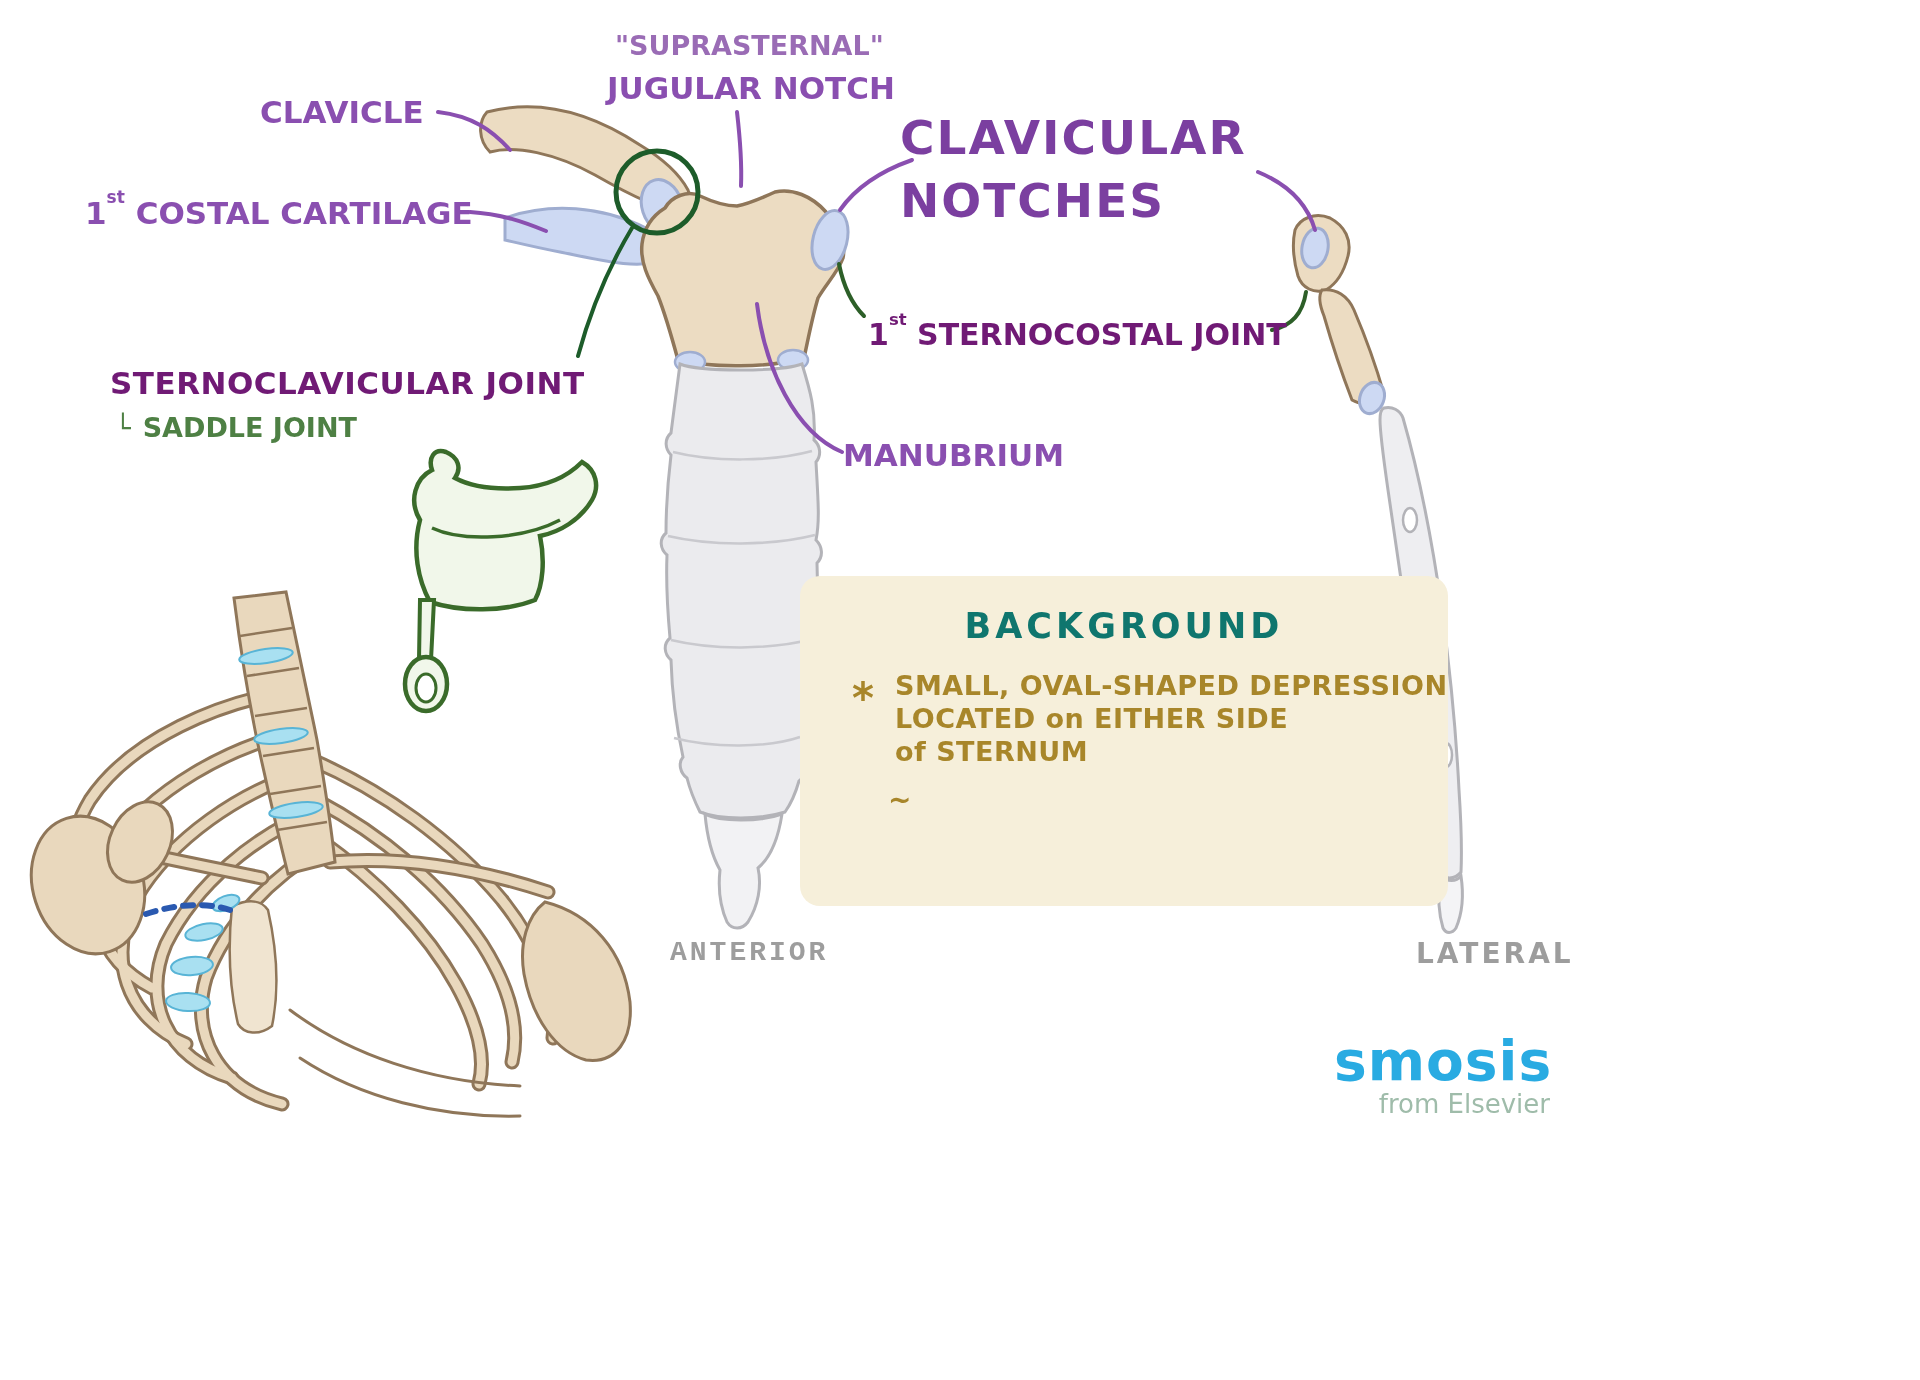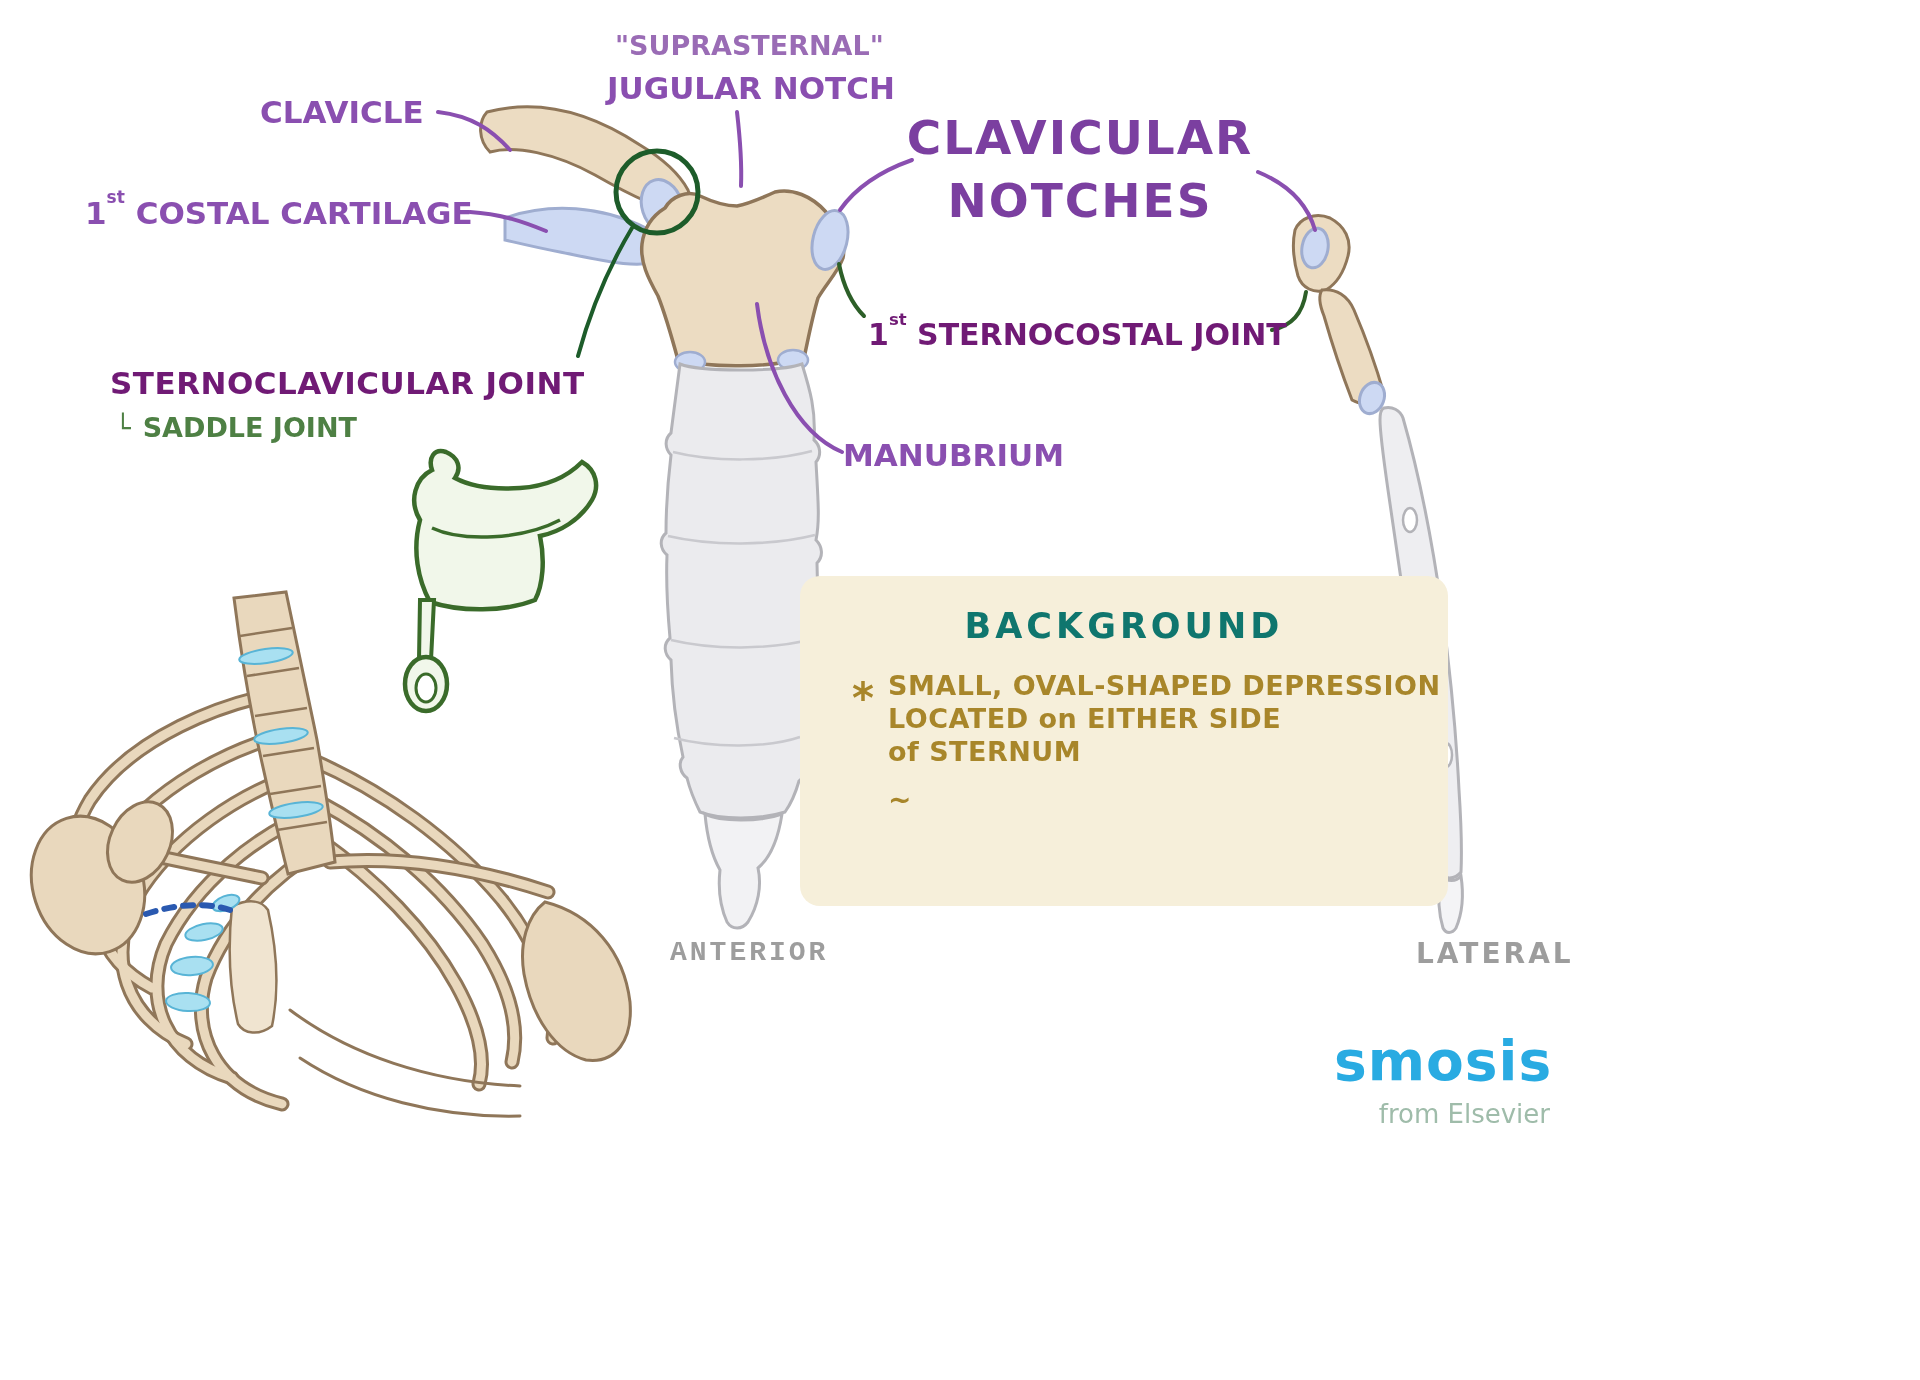--- a/index.html
+++ b/index.html
@@ -7,38 +7,38 @@
           font-family:"DejaVu Sans", sans-serif; }
   .art { position:absolute; left:0; top:0; }
   .lbl { position:absolute; font-weight:bold; white-space:nowrap; }
   .purple       { color:#8a4fb0; }
   .purple-light { color:#9a6cb5; }
   .purple-big   { color:#7b3fa0; }
   .green        { color:#701a75; }
   .green-lite   { color:#4e8044; }
   .gray         { color:#9d9d9d; letter-spacing:3px; }
   sup.st { font-size:0.55em; position:relative; top:-0.55em; font-weight:bold; }
-  .cn-block { text-align:center; letter-spacing:2px; line-height:1.35; }
+  .cn-block { text-align:left; letter-spacing:2px; line-height:1.35; }
   .saddle-row { display:flex; align-items:center; gap:12px; }
 
   .bgbox { position:absolute; left:800px; top:576px; width:648px; height:330px;
            background:#f6efda; border-radius:20px; }
   .bg-title { text-align:center; margin-top:30px; font-size:35px; font-weight:bold;
               color:#0f766e; letter-spacing:4px; }
   .bullet-row { display:flex; margin:24px 0 0 52px; color:#a8862a; }
   .bmark { font-size:42px; font-weight:bold; line-height:1; margin-right:14px; transform:translateY(8px); }
-  .bline { font-size:27px; font-weight:bold; line-height:1.22; letter-spacing:0.5px; }
+  .bline { font-size:27px; font-weight:bold; line-height:1.22; letter-spacing:0.5px;margin-left:7px; }
   .sub-row { display:flex; margin:14px 0 0 88px; color:#a8862a; }
   .smark { font-size:28px; font-weight:bold; margin-right:14px; line-height:1; transform:translateY(3px); }
   .sline { font-size:23px; font-weight:bold; line-height:1.27; letter-spacing:0.5px; }
 
   .logo { position:absolute; left:1332px; top:1034px; width:218px; }
   .logo-row { display:flex; align-items:center; }
   .logo-text { font-size:55px; font-weight:bold; color:#29abe2; letter-spacing:1px; line-height:1; }
-  .logo-tag { text-align:right; font-size:26px; color:#9fbcaa; margin-top:10px; }
+  .logo-tag { text-align:right; font-size:26px; color:#9fbcaa; margin-top:0; }
 </style>
 </head>
 <body>
 
 <div class="page">
 
   <svg class="art" width="1920" height="1380" viewBox="0 0 1920 1380">
 
     <g>
 

